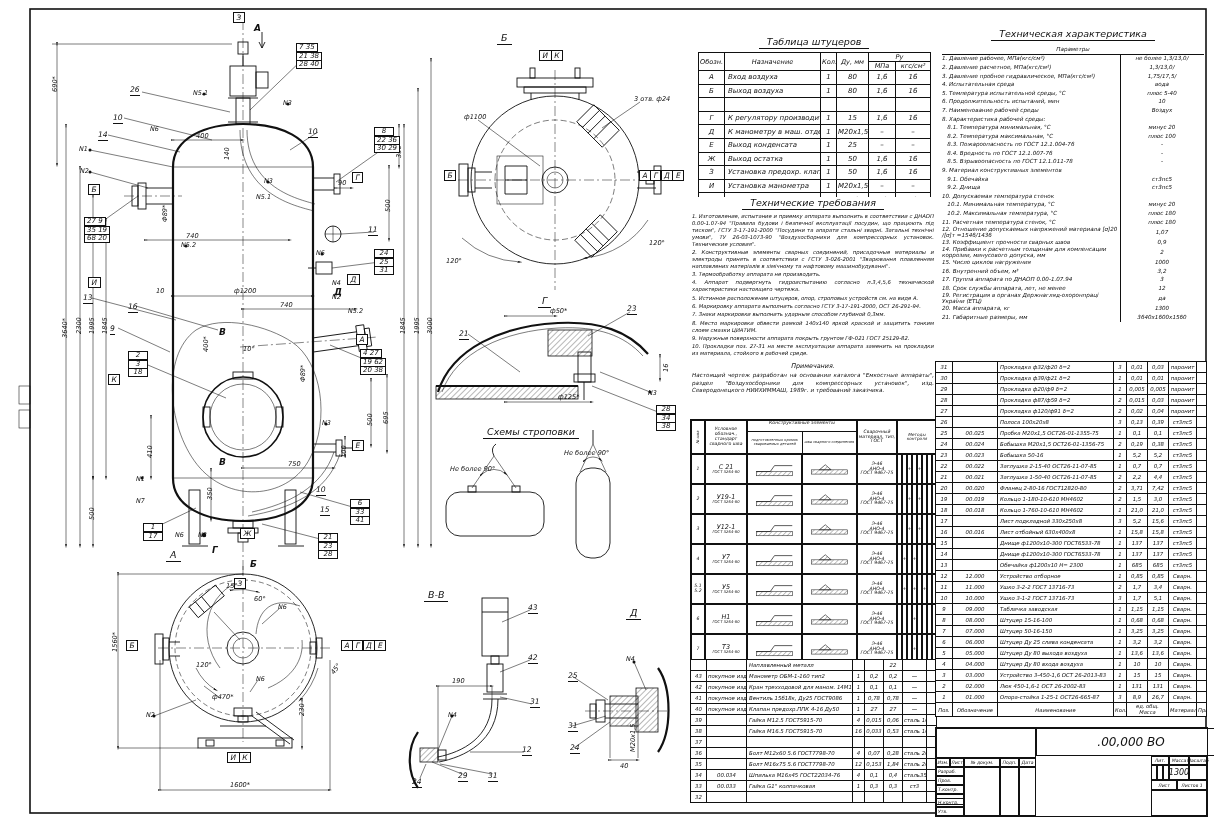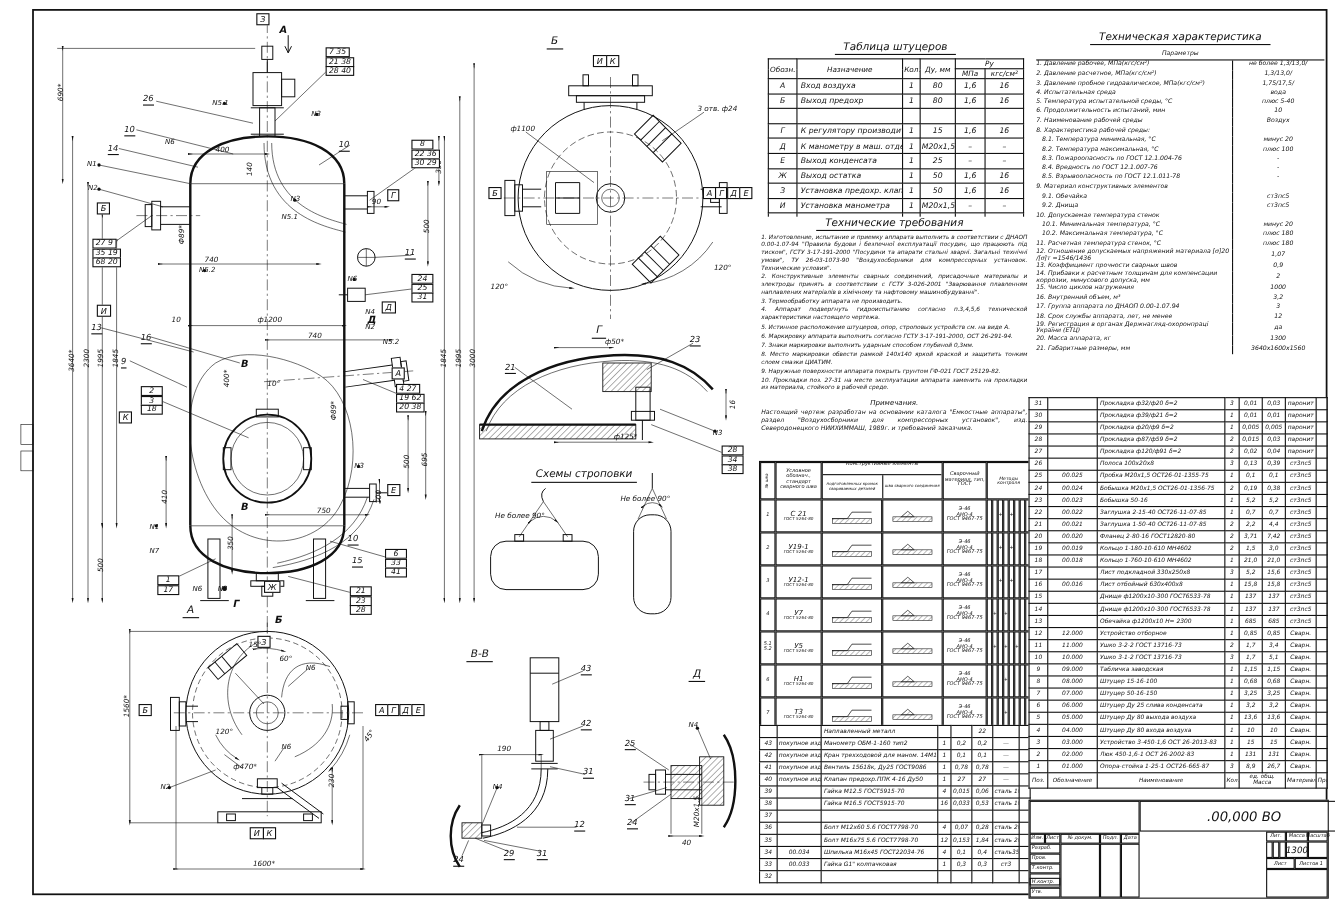--- a/index.html
+++ b/index.html
@@ -588,21 +588,21 @@
           <tr>
             <td>А</td>
             <td>Вход воздуха</td>
             <td>1</td>
             <td>80</td>
             <td>1,6</td>
             <td>16</td>
           </tr>
           <tr>
             <td>Б</td>
-            <td>Выход предохр</td>
+            <td>Выход воздуха</td>
             <td>1</td>
             <td>80</td>
             <td>1,6</td>
             <td>16</td>
           </tr>
           <tr>
             <td></td>
             <td></td>
             <td></td>
             <td></td>

